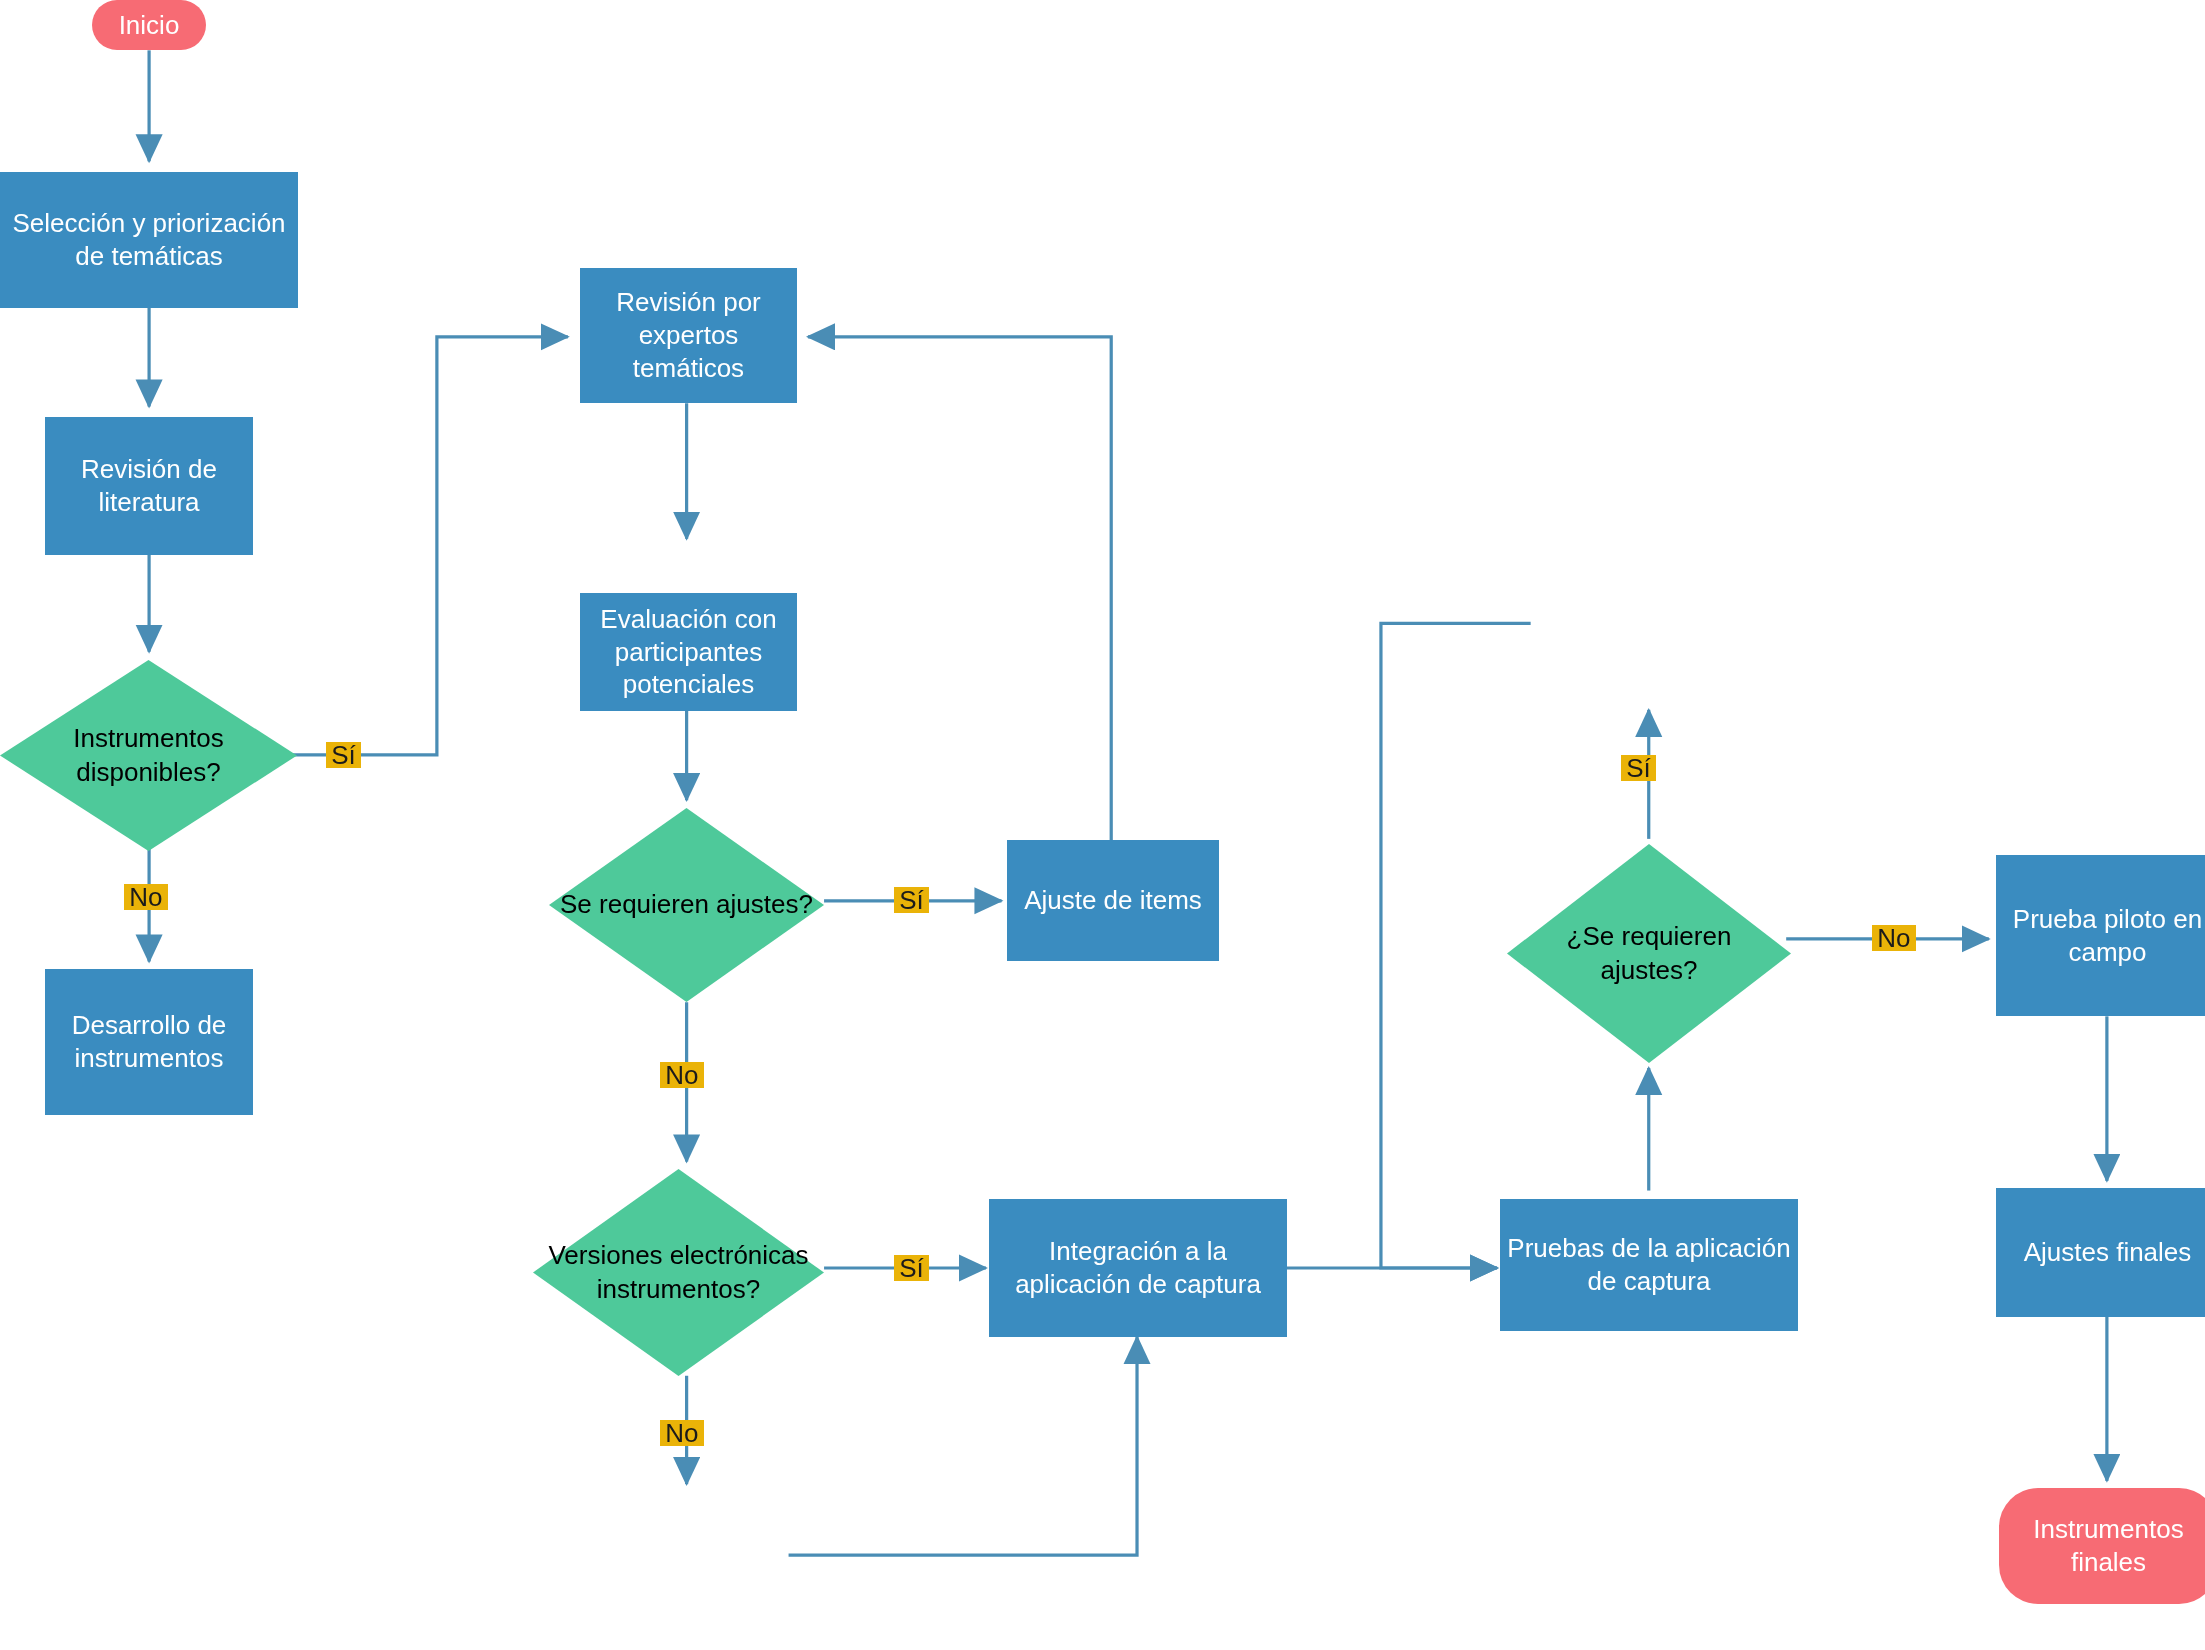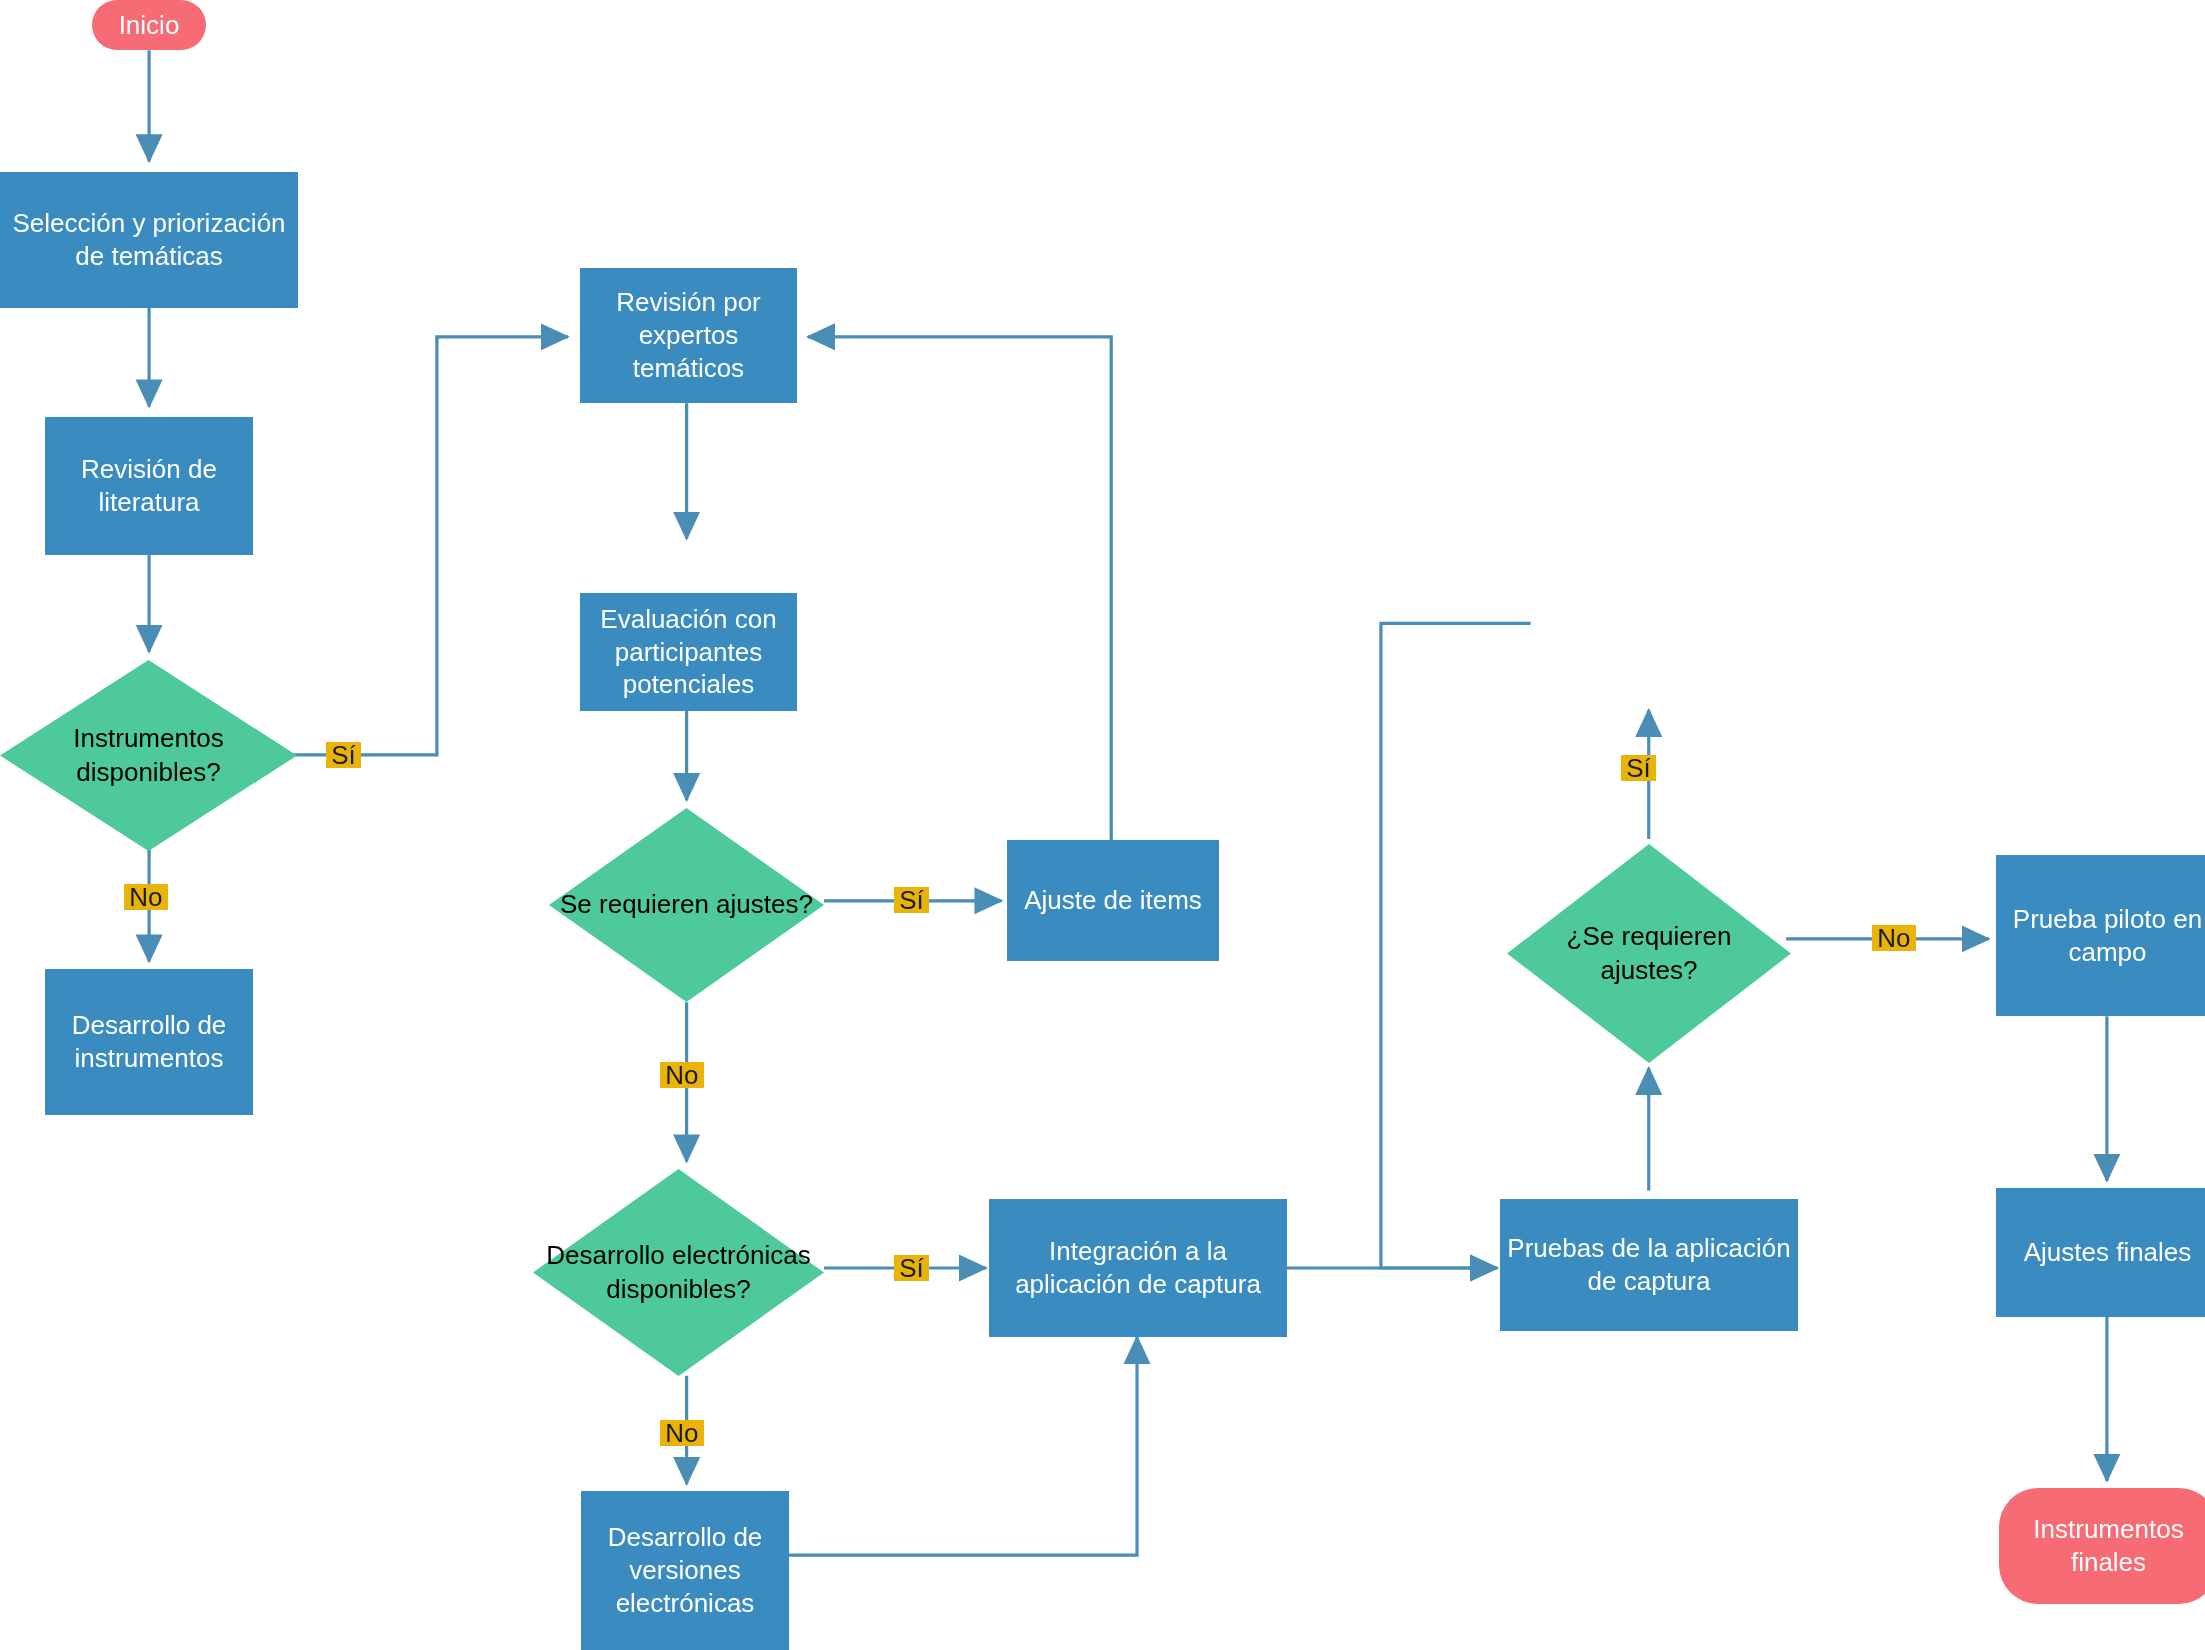--- a/index.html
+++ b/index.html
@@ -107,26 +107,23 @@
     <div class="dec-shape"></div>
     <div class="dec-text">Se requieren ajustes?</div>
   </div>
 
   <div class="node proc" style="left:1007px;top:840px;width:212px;height:121px;">
     <span>Ajuste de items</span>
   </div>
 
   <div class="dec-wrap" style="left:533px;top:1169px;width:291px;height:207px;">
     <div class="dec-shape"></div>
-    <div class="dec-text">Desarrollo electrónicas disponibles?</div>
+    <div class="dec-text">Versiones electrónicas instrumentos?</div>
   </div>
 
-  <div class="node proc" style="left:581px;top:1491px;width:208px;height:159px;">
-    <span>Desarrollo de versiones electrónicas</span>
-  </div>
 
   <div class="node proc" style="left:989px;top:1199px;width:298px;height:138px;">
     <span>Integración a la aplicación de captura</span>
   </div>
 
   <div class="node proc" style="left:1500px;top:1199px;width:298px;height:132px;">
     <span>Pruebas de la aplicación de captura</span>
   </div>
 
   <div class="dec-wrap" style="left:1507px;top:844px;width:284px;height:219px;">

